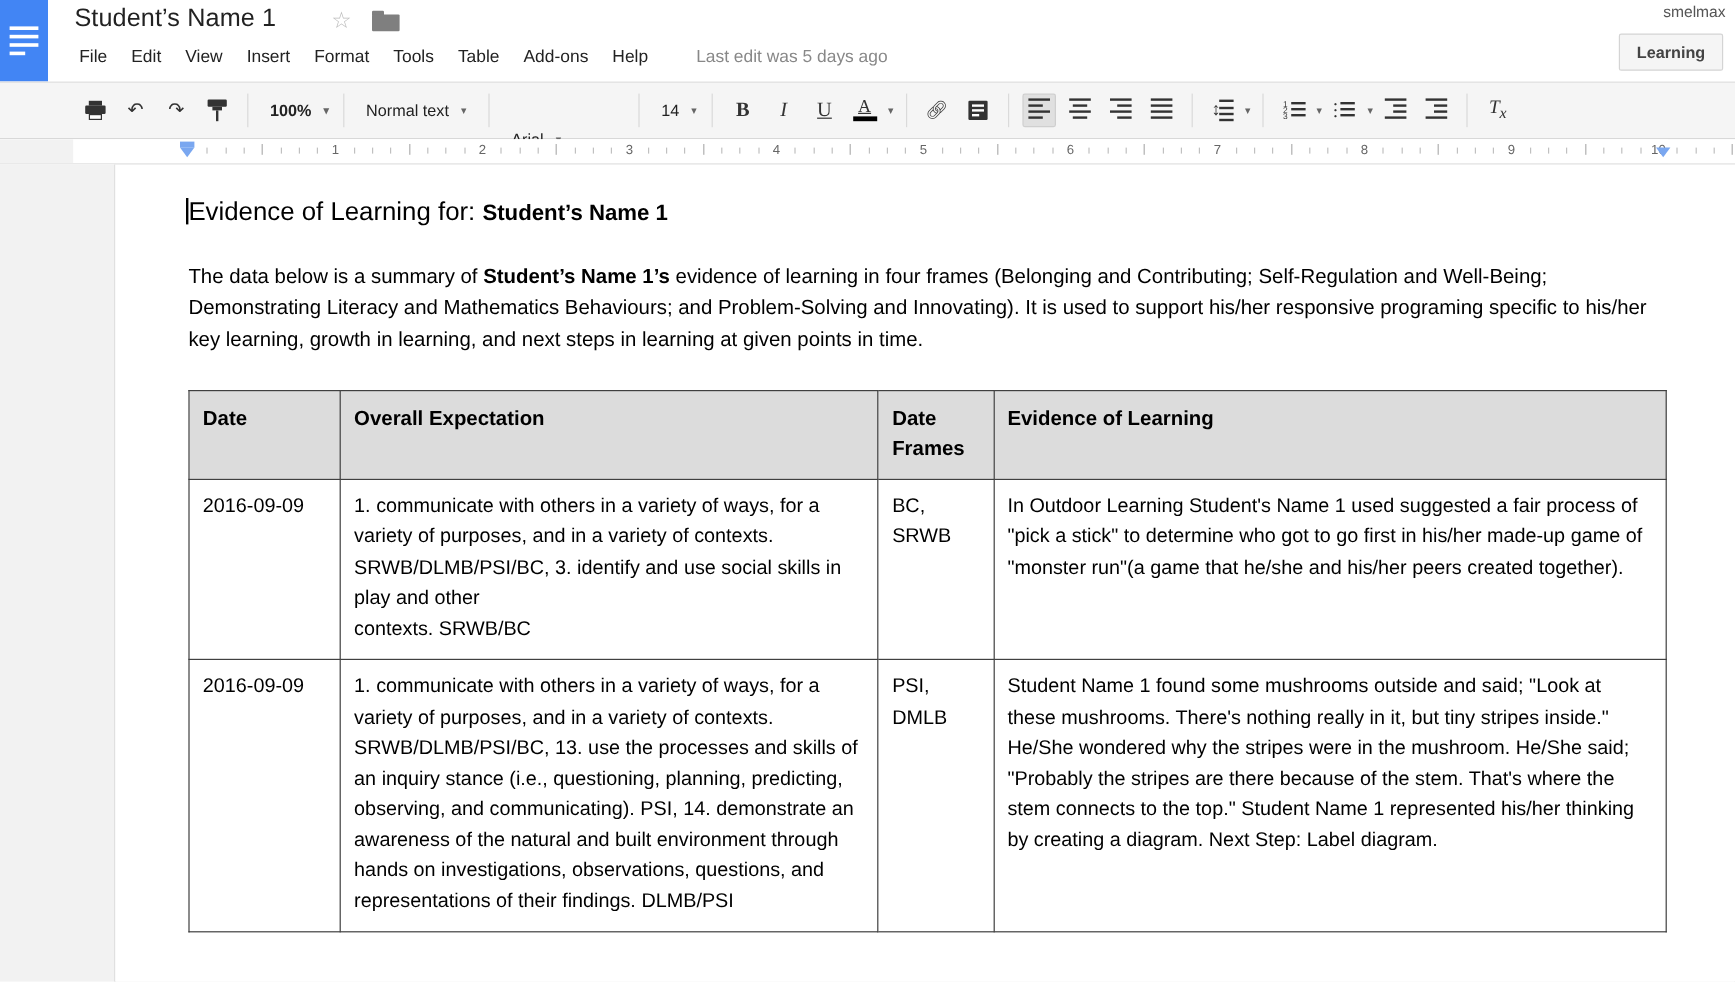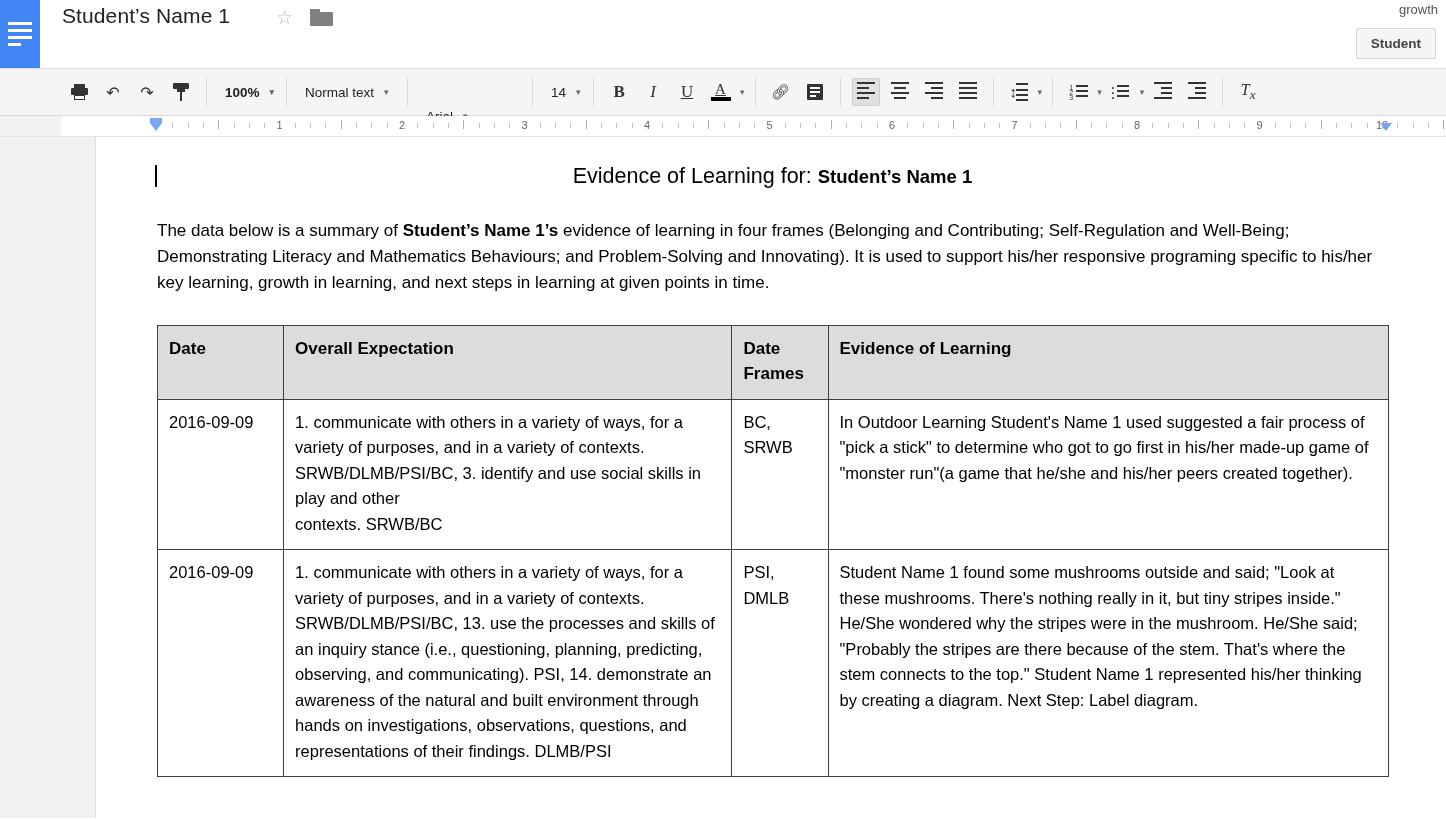--- a/index.html
+++ b/index.html
@@ -221,21 +221,20 @@
   .page {
     position: absolute; left: 96px; top: 0;
     width: 1350px; min-height: 800px;
     background: #fff;
     box-shadow: 0 0 0 1px #e0e0e0;
     padding: 26px 58px 0 61px;
   }
   .doc-h1 {
     font-size: 21.5px; color: #000; margin: 0 0 0 0; line-height: 1.25;
     position: relative;
-    text-align: center;
   }
   .doc-h1 .caret-bar {
     position: absolute; left: -2px; top: 2px; width: 1.5px; height: 22px; background:#000;
   }
   .doc-h1 .bold-name { font-weight: bold; font-size: 18.5px; }
   .doc-p {
     font-size: 17px; color: #000; line-height: 26px;
     margin: 28px 0 0 0; max-width: 1232px;
   }
   .doc-p b { font-weight: bold; }
@@ -280,23 +279,35 @@
       </div>
   </div>
 
   <div class="doc-title">Student’s Name 1</div>
   <div class="star-icon">☆</div>
   <div class="folder-icon">
     <div class="tab"></div>
       <div class="body"></div>
   </div>
 
-
-  <div class="user-name">growth</div>
-  <div class="comments-btn">Student</div>
+  <div class="menubar">
+    <div class="menu-item">File</div>
+    <div class="menu-item">Edit</div>
+    <div class="menu-item">View</div>
+    <div class="menu-item">Insert</div>
+    <div class="menu-item">Format</div>
+    <div class="menu-item">Tools</div>
+    <div class="menu-item">Table</div>
+    <div class="menu-item">Add-ons</div>
+    <div class="menu-item">Help</div>
+    <div class="lastedit">Last edit was 5 days ago</div>
+  </div>
+
+  <div class="user-name">smelmax</div>
+  <div class="comments-btn">Learning</div>
 </div>
 
 <div class="toolbar">
   <div class="tb-btn">
     <div class="printer">
         <div class="top"></div>
         <div class="mid"></div>
         <div class="bot"></div>
       </div>
   </div>

